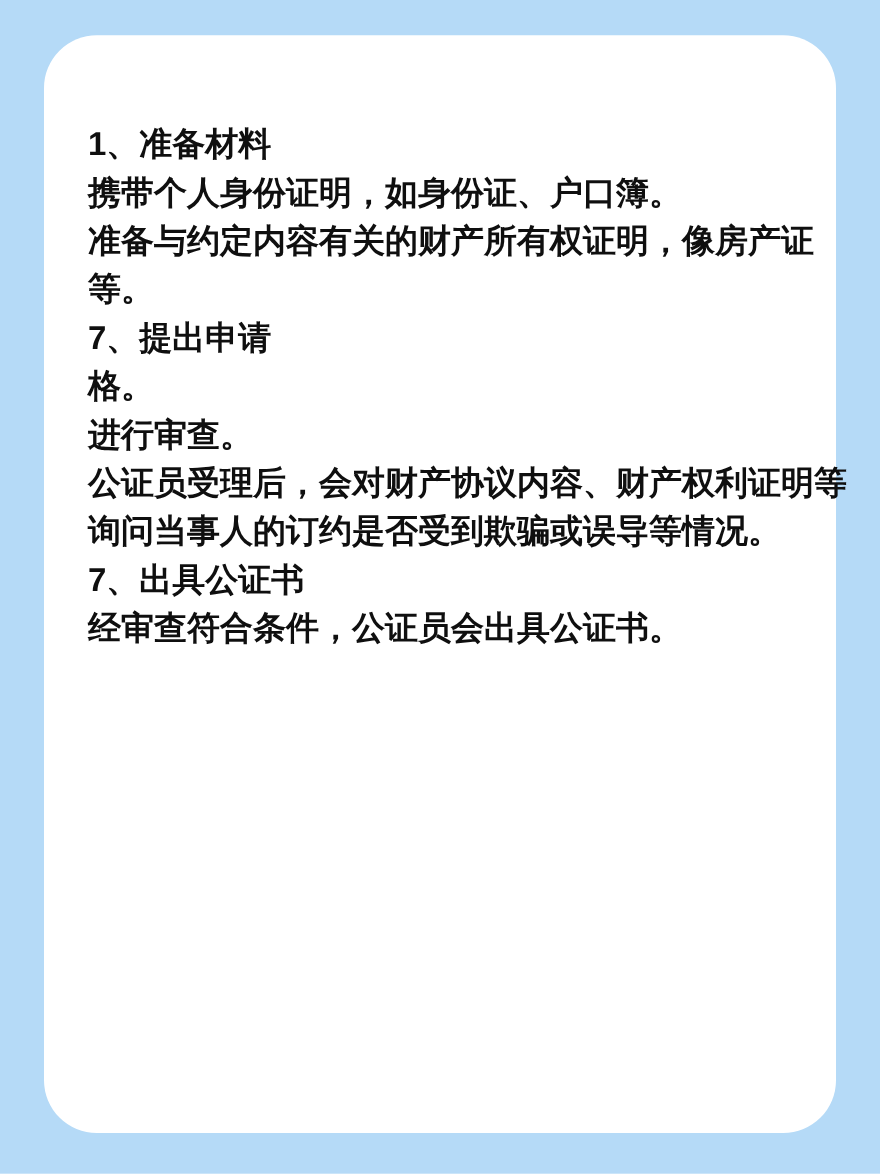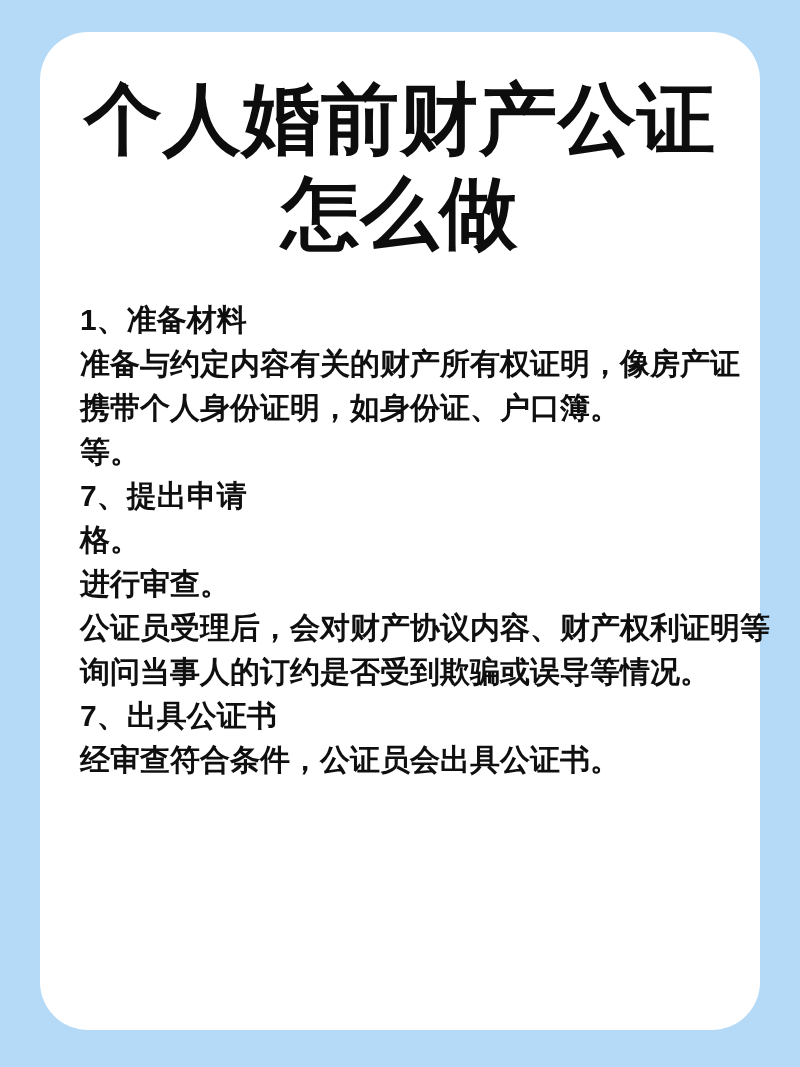--- a/index.html
+++ b/index.html
@@ -51,30 +51,26 @@
   .heading {
     font-weight: 900;
   }
 </style>
 </head>
 <body>
 
 <div class="page">
   <div class="card">
 
-    <h1 class="title">
-      <span class="title-line">个人婚前财产公证</span>
-      <span class="title-line">怎么做</span>
-    </h1>
 
     <div class="content">
 
       <div class="line heading">1、准备材料</div>
+      <div class="line">携带个人身份证明，如身份证、户口簿。</div>
       <div class="line">准备与约定内容有关的财产所有权证明，像房产证</div>
-      <div class="line">携带个人身份证明，如身份证、户口簿。</div>
       <div class="line">等。</div>
 
       <div class="line heading">7、提出申请</div>
       <div class="line">格。</div>
 
       <div class="line">进行审查。</div>
       <div class="line">公证员受理后，会对财产协议内容、财产权利证明等</div>
       <div class="line">询问当事人的订约是否受到欺骗或误导等情况。</div>
 
       <div class="line heading">7、出具公证书</div>

